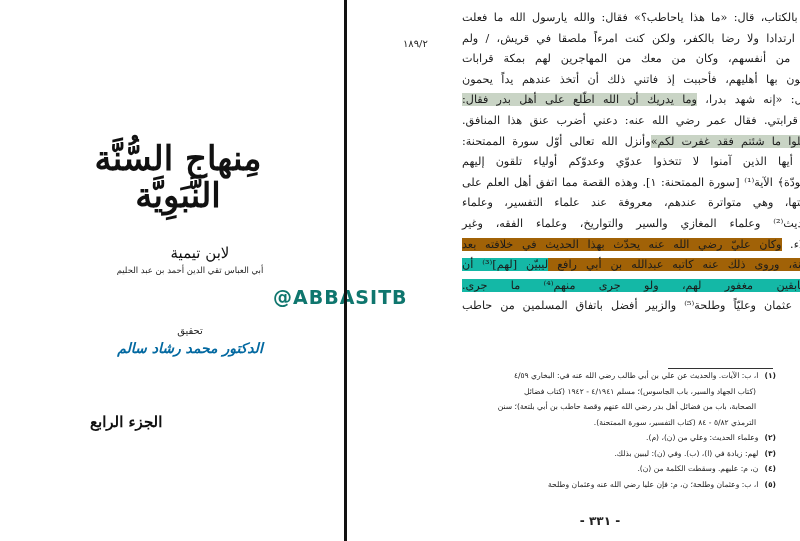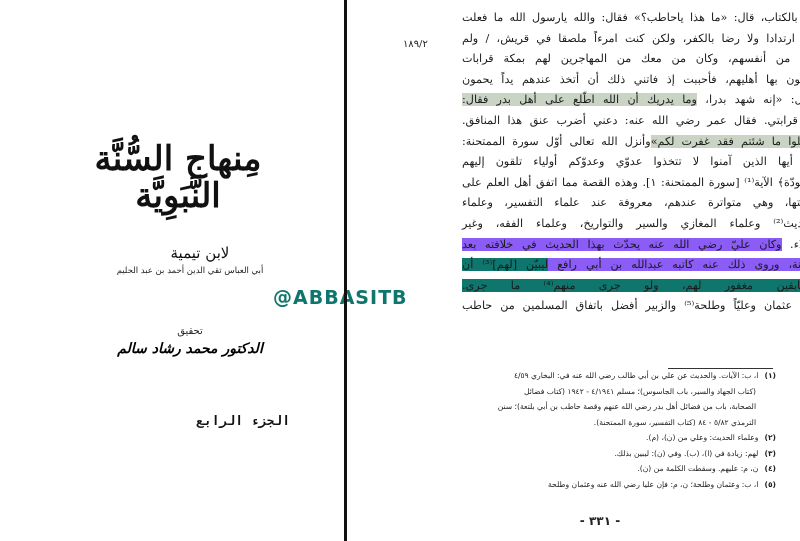--- a/index.html
+++ b/index.html
@@ -21,46 +21,46 @@
   .cover .author-full {
     position:absolute; left:90px; top:265px; width:200px; text-align:center; direction:rtl;
     font-size:8.5px; color:#222;
   }
   .cover .tahqiq-label {
     position:absolute; left:90px; top:325px; width:200px; text-align:center; direction:rtl;
     font-size:10px; color:#222;
   }
   .cover .editor {
     position:absolute; left:90px; top:340px; width:200px; text-align:center; direction:rtl;
-    font-size:14px; font-weight:bold; font-style:italic; color:#000000;
+    font-size:14px; font-weight:bold; font-style:italic; color:#0369a1;
   }
   .cover .volume {
-    position:absolute; left:90px; top:413px; width:200px; text-align:right; direction:rtl;
-    font-size:13px; font-weight:bold; color:#111;font-family:Liberation Mono, monospace;
+    position:absolute; left:90px; top:413px; width:200px; text-align:left; direction:rtl;
+    font-size:15px; font-weight:bold; color:#111;
   }
   .watermark {
     position:absolute; left:273px; top:286px; font-family:"DejaVu Sans", sans-serif;
     font-size:19px; font-weight:bold; color:#0f766e; letter-spacing:1px; z-index:3;
   }
   .spine {
     position:absolute; left:344px; top:0; width:3px; height:541px; background:#111; z-index:4;
   }
   
   .page { position:absolute; left:347px; top:0; width:453px; height:541px; background:#fff; }
   .margin-ref {
     position:absolute; left:403px; top:38px; font-size:10px; color:#222; direction:rtl;
   }
   .body-text {
     position:absolute; left:418px; top:8px; width:355px; direction:rtl; text-align:justify;
     font-family:"DejaVu Serif", serif; font-size:11.2px; line-height:20.6px; color:#1b1b1b;margin-left:44px;
   }
   .line { display:block; white-space:nowrap; text-align-last:justify; height:20.6px; }
   .hl-green { background:#c9d4c5; }
-  .hl-pink { background:#8b5cf6; }
-  .hl-red { background:#0f766e; }
+  .hl-pink { background:#a16207; }
+  .hl-red { background:#14b8a6; }
   .rule {
     position:absolute; left:668px; top:368px; width:105px; height:1px; background:#333;
   }
   .footnotes {
     position:absolute; left:418px; top:368px; width:358px; direction:rtl;
     font-family:"DejaVu Sans", sans-serif; font-size:7.6px; line-height:15.5px; color:#222;
   }
   .fn { display:block; white-space:nowrap; }
   .fn-num { font-weight:bold; margin-left:6px; }
   .fn-cont { padding-right:20px; }

